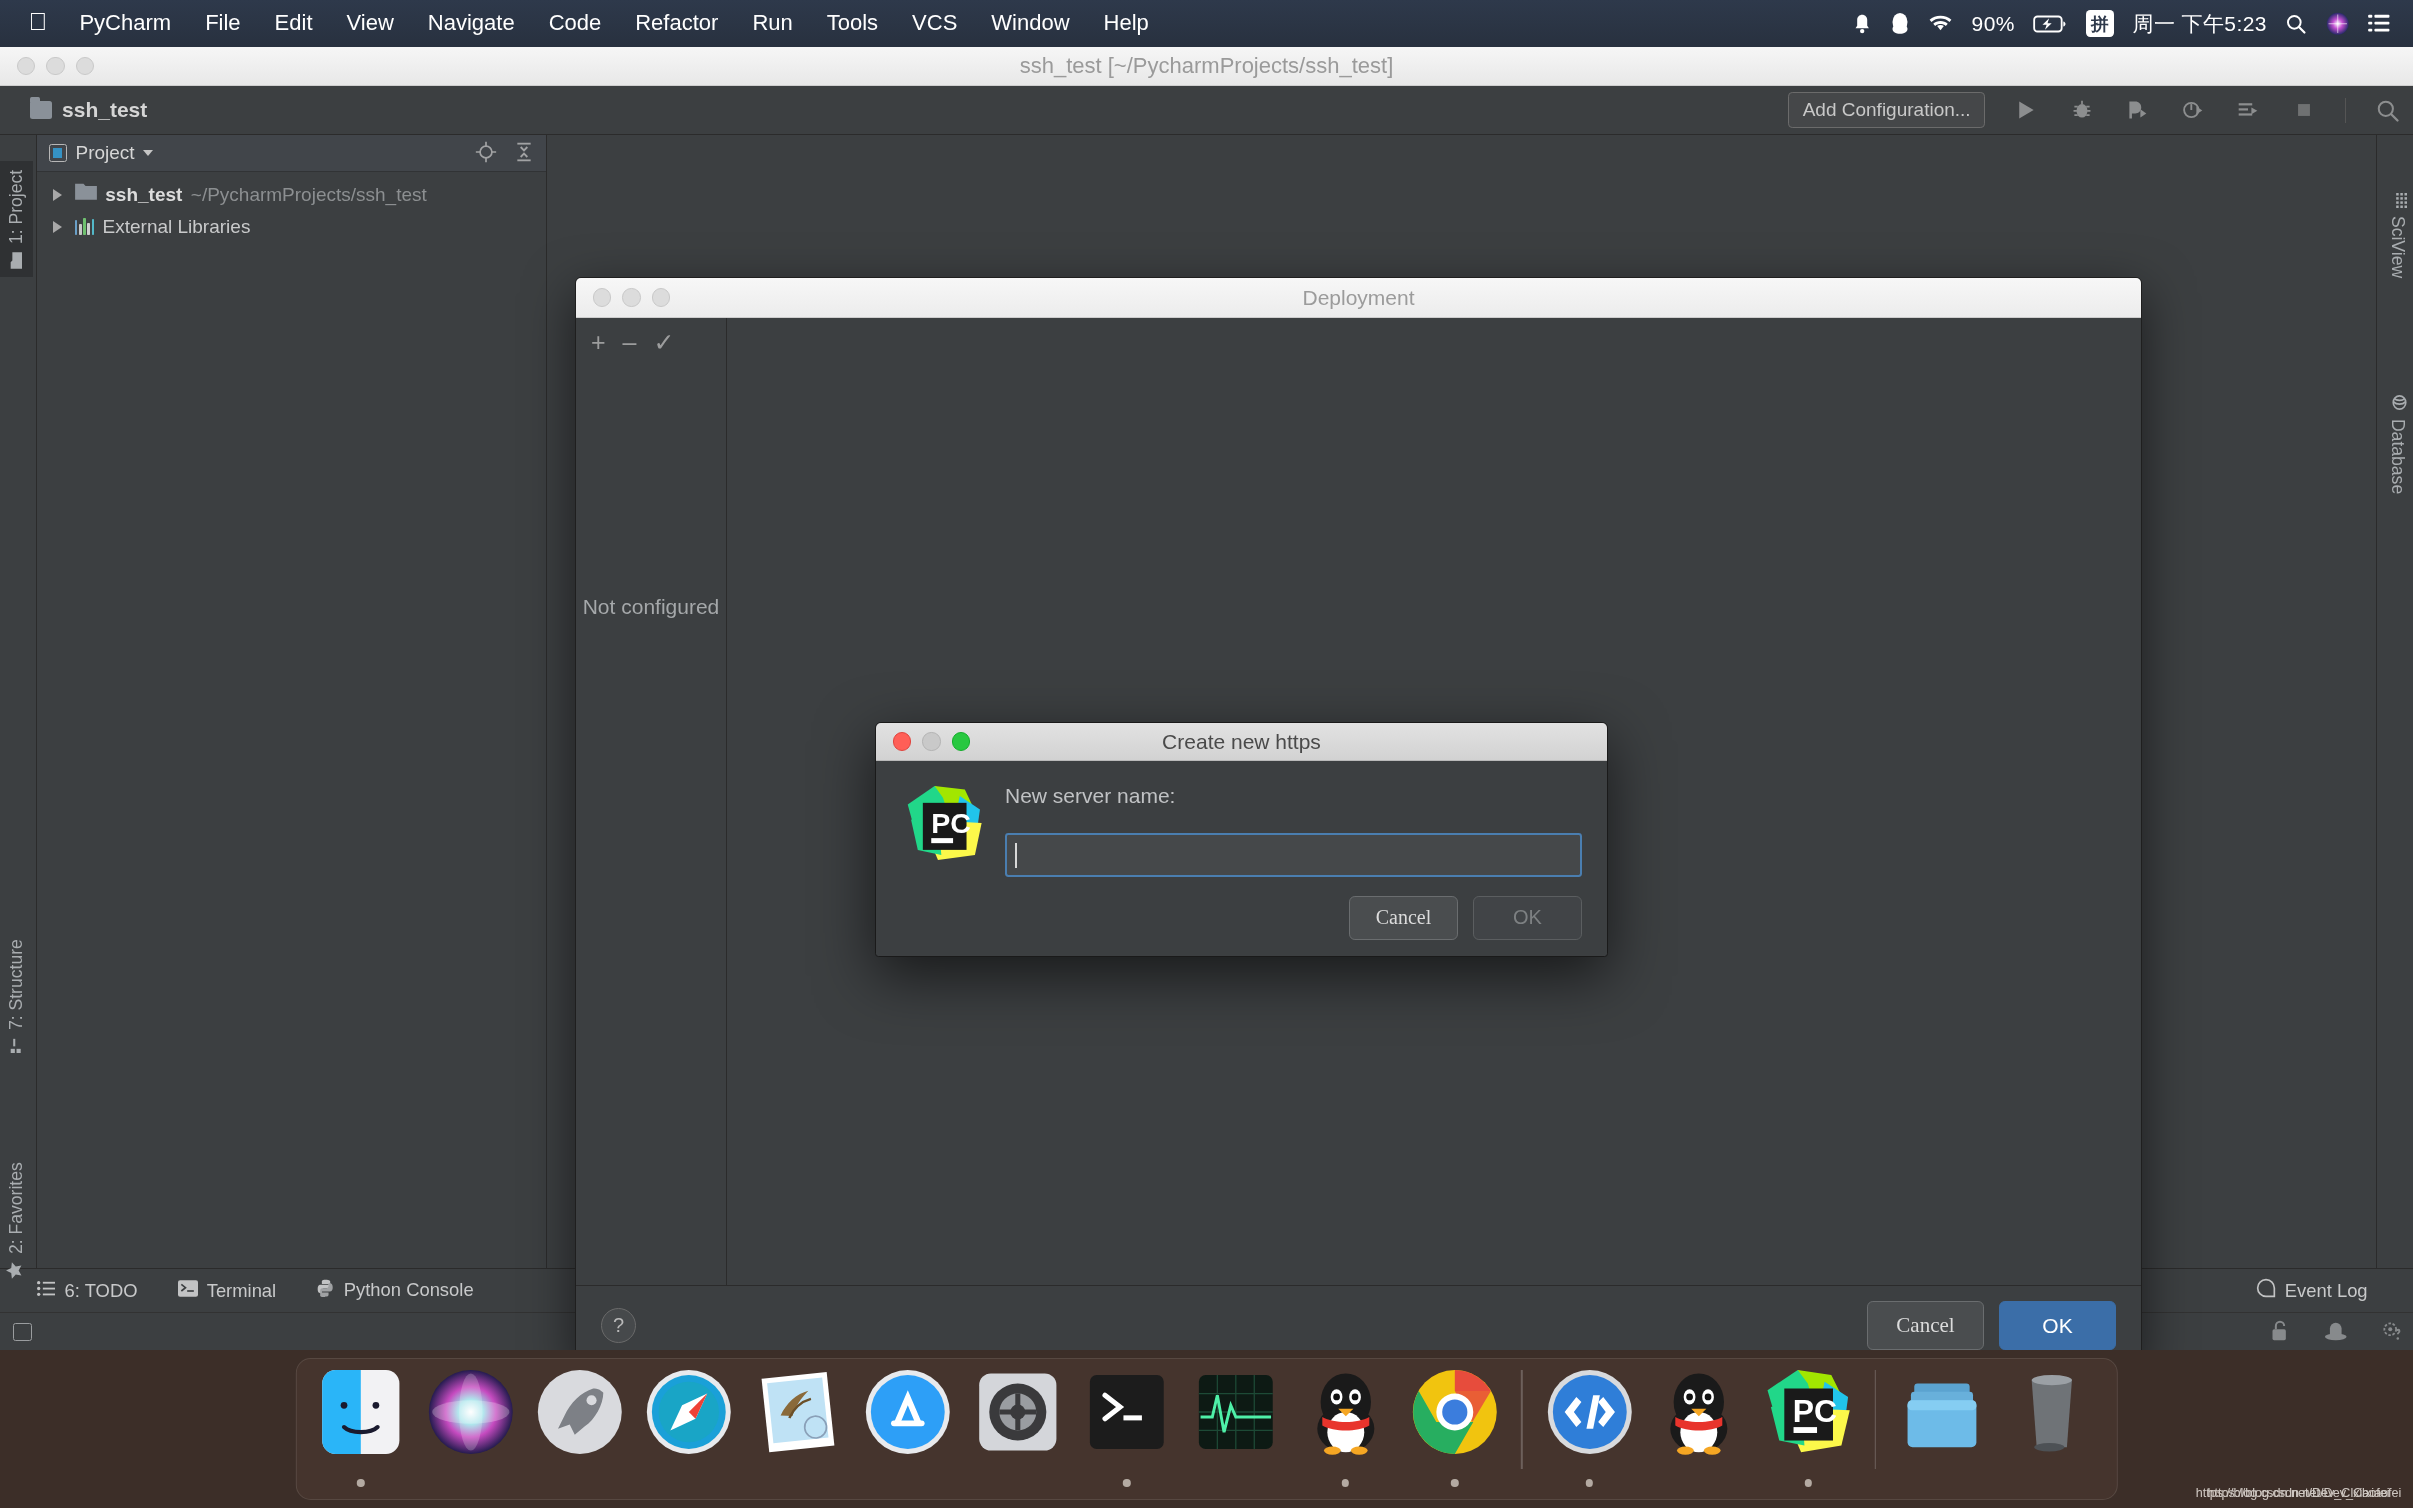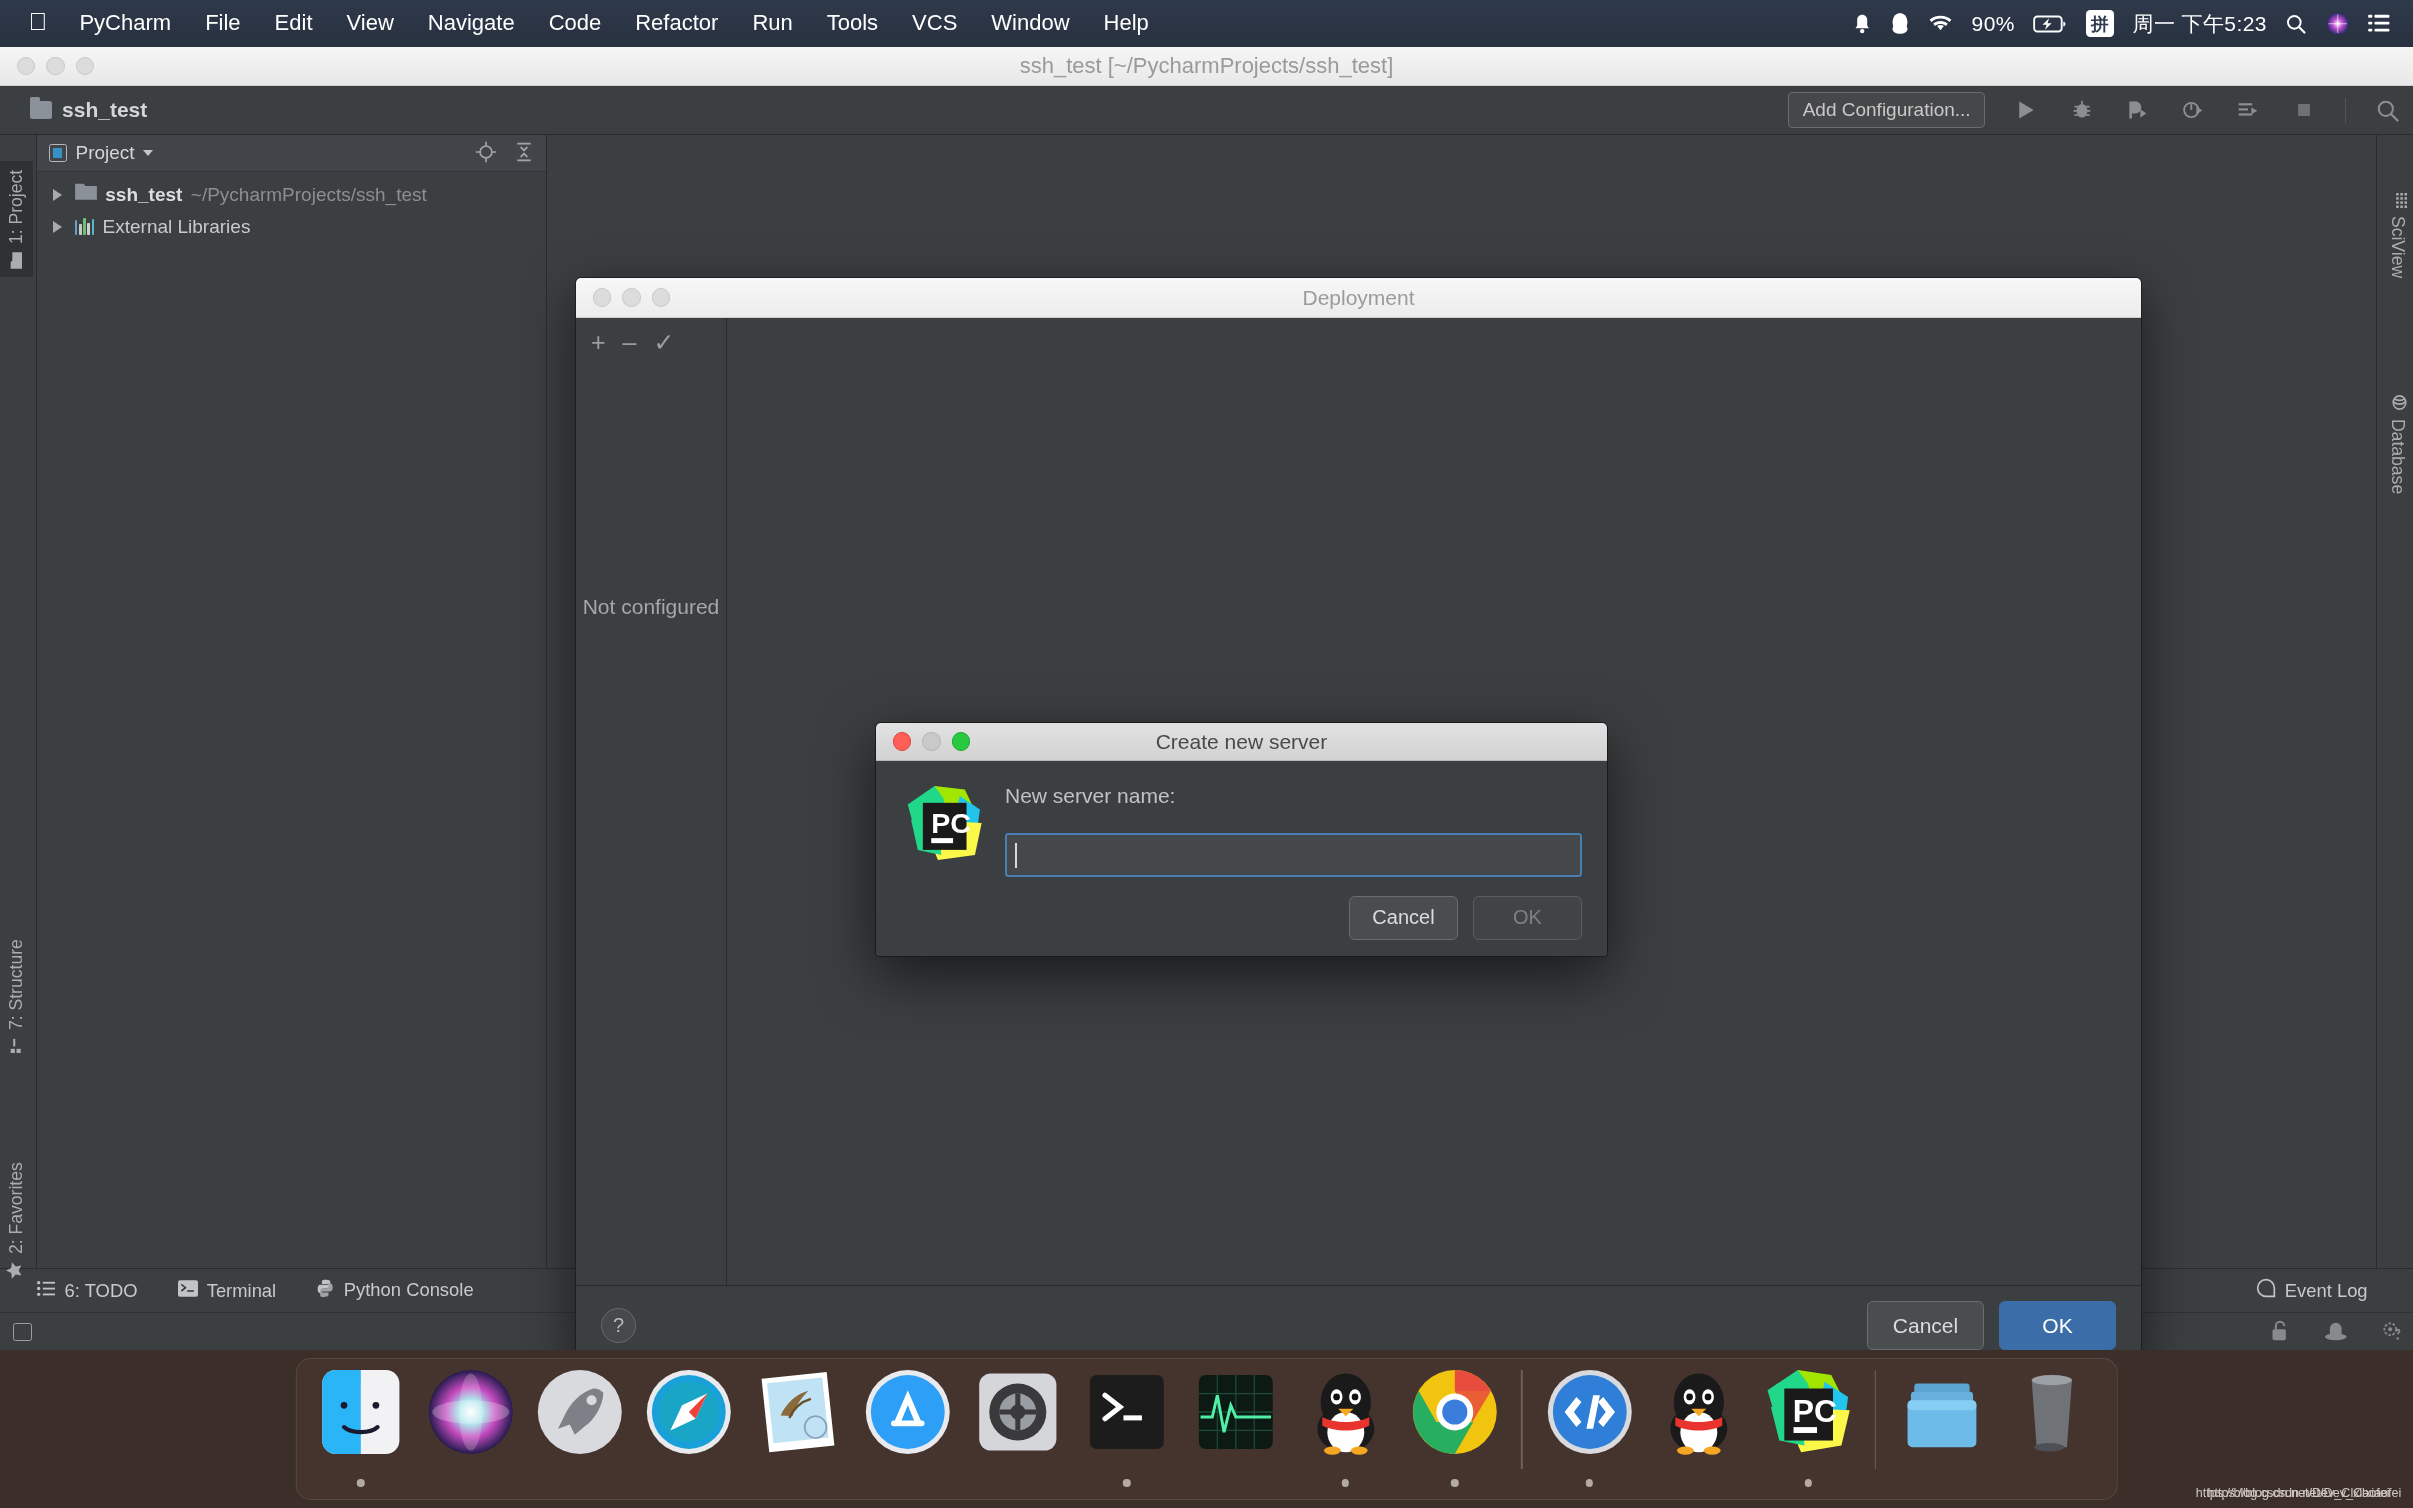--- a/index.html
+++ b/index.html
@@ -139,21 +139,21 @@
   }
   .help-btn {
     width:35px;height:35px;border-radius:50%;border:0.8px solid #6a6a6a;background:#46494b;
     color:#b9b9b9;font-size:20px;display:flex;align-items:center;justify-content:center;
   }
   .foot-right { margin-left:auto; display:flex; gap:15px; }
   .btn {
     min-width:117px; height:49px; border-radius:5.9px; font-size:21px;
     display:flex; align-items:center; justify-content:center;
   }
-  .btn.grey { background:#4a4d4f; border:0.8px solid #6a6d6f; color:#dcdcdc; }
+  .btn.grey { background:#4a4d4f; border:0.8px solid #6a6d6f; color:#dcdcdc;font-family:Liberation Serif, serif; }
   .btn.blue { background:#3b6ea8; border:0.8px solid #3b6ea8; color:#ffffff; }
   .btn.disabled { background:#414447; border:0.8px solid #5b5e60; color:#7d8082; }
 
   
   .modal {
     position:absolute; left:838px; top:587px; width:733px; height:235px;
     background:#3c3f41; border:0.8px solid #1a1a1a; border-radius:5.9px 5.9px 3.4px 3.4px;
     box-shadow:0 18.4px 59px rgba(0,0,0,.6); display:flex; flex-direction:column; overflow:hidden;
     z-index:20;
   }
@@ -475,21 +475,21 @@
         </div>
       </div>
 
       <div class="modal">
         <div class="modal-title">
           <div class="tl-group">
             <div class="tl red"></div>
             <div class="tl yellow"></div>
             <div class="tl green"></div>
           </div>
-          <div class="t">Create new server</div>
+          <div class="t">Create new https</div>
         </div>
         <div class="modal-body">
           <div class="modal-logo">
             <svg width="84" height="84" viewBox="0 0 100 100">
               <polygon points="8,28 40,6 62,14 52,58 20,72" fill="#21d789"></polygon>
               <polygon points="40,6 76,10 92,44 62,58 50,20" fill="#a2e600"></polygon>
               <polygon points="70,18 94,34 90,62 62,54" fill="#21c4ea"></polygon>
               <polygon points="58,48 96,50 88,88 44,94 34,70" fill="#fcf84a"></polygon>
               <polygon points="12,46 44,38 48,88 20,82" fill="#21d789"></polygon>
               <rect x="26" y="26" width="52" height="56" fill="#1a1a1a"></rect>

